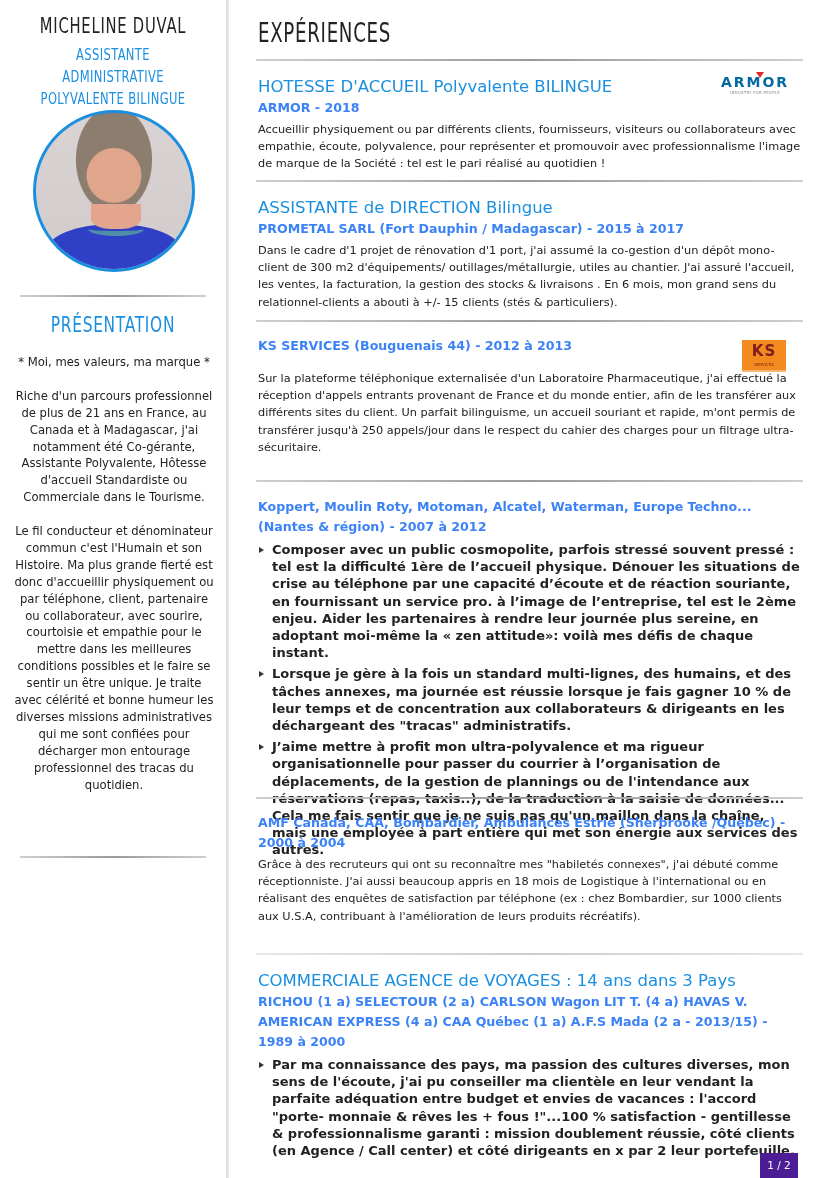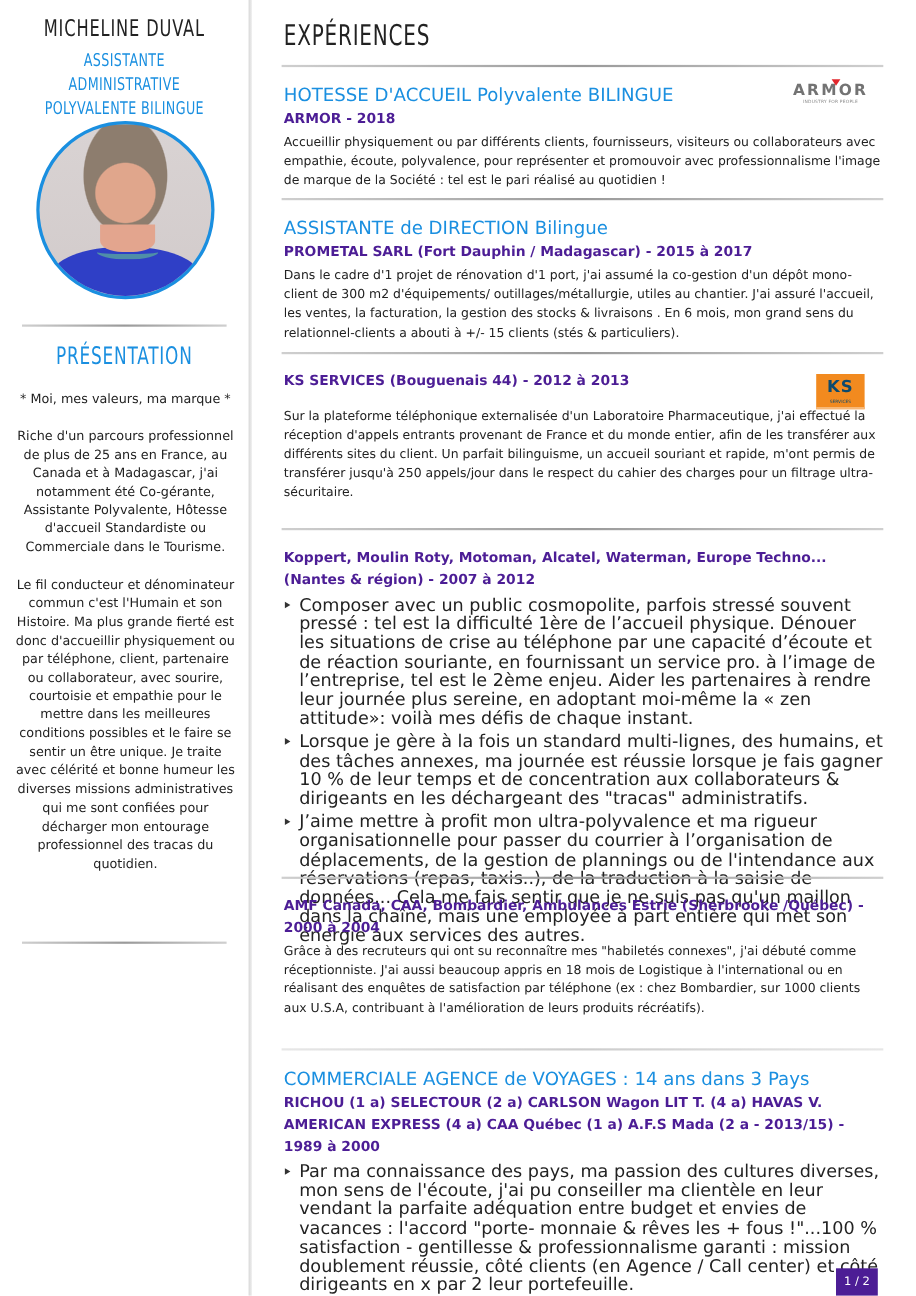--- a/index.html
+++ b/index.html
@@ -65,45 +65,45 @@
     .main-head {
       position: absolute; left: 258px; top: 18px;
       font-size: 26px; color: #222; letter-spacing: 1px;
       transform: scaleX(0.7); transform-origin: left;
     }
     .job { position: absolute; left: 258px; width: 545px; }
     .job-h {
       font-size: 16.5px; line-height: 22px; color: #1a8fe0; font-weight: normal;
     }
     .job-c {
-      font-size: 12.6px; line-height: 20px; color: #4c1d95; font-weight: bold; margin-top: 0px;
+      font-size: 12.6px; line-height: 20px; color: #3b82f6; font-weight: bold; margin-top: 0px;
     }
     .job-d {
       font-size: 11.3px; line-height: 17.2px; color: #222; margin-top: 3px;
     }
     .bullets { list-style: none; margin-top: 4px; }
-    .bullets li { position: relative; padding-left: 14px; font-size: 16px; line-height: 17.2px; margin-bottom: 4px; }
+    .bullets li { position: relative; padding-left: 14px; font-size: 13px; line-height: 17.2px; margin-bottom: 4px; font-weight: bold; }
     .bullets li::before {
       content: ""; position: absolute; left: 1px; top: 6px;
       border-left: 5px solid #333; border-top: 3.5px solid transparent; border-bottom: 3.5px solid transparent;
     }
     .logo-armor {
       position: absolute; left: 710px; top: 74px; width: 90px; height: 30px; text-align: center;
     }
     .logo-armor .word {
-      font-size: 14px; font-weight: bold; color: #737373; letter-spacing: 2px; display: block;
+      font-size: 14px; font-weight: bold; color: #0369a1; letter-spacing: 2px; display: block;
     }
     .logo-armor .tag { font-size: 4px; color: #888; display: block; letter-spacing: 0.2px; }
     .logo-armor .tri {
       position: absolute; left: 46px; top: -2px;
       border-top: 6px solid #e2262c; border-left: 4px solid transparent; border-right: 4px solid transparent;
     }
     .logo-ks {
       position: absolute; left: 742px; top: 340px; width: 44px; height: 32px;
-      background: #f28a1f; text-align: center; color: #0c4a6e; border-bottom: 2px solid #f7b776;
+      background: #f28a1f; text-align: center; color: #7f1d1d; border-bottom: 2px solid #f7b776;
     }
     .logo-ks .ks { font-size: 15px; font-weight: bold; line-height: 22px; display: block; letter-spacing: 1px; }
     .logo-ks .svc { font-size: 4px; line-height: 6px; display: block; }
     .page-num {
       position: absolute; left: 760px; top: 1153px; width: 38px; height: 25px;
       background: #4c1d95; color: #fff; font-size: 10.5px; text-align: center; line-height: 25px;
     }
   </style>
 </head>
 <body>
@@ -116,21 +116,21 @@
   </div>
   <div class="photo">
     <div class="shirt"></div>
     <div class="neck"></div>
     <div class="necklace"></div>
   </div>
   <div class="divider" style="left:20px; top:295px; width:186px;"></div>
   <div class="section-head-side">PRÉSENTATION</div>
   <div class="presentation-text">
     <p>* Moi, mes valeurs, ma marque *</p>
-    <p>Riche d'un parcours professionnel de plus de 25 ans en France, au Canada et à Madagascar, j'ai notamment été Co-gérante, Assistante Polyvalente, Hôtesse d'accueil Standardiste ou Commerciale dans le Tourisme.</p>
+    <p>Riche d'un parcours professionnel de plus de 21 ans en France, au Canada et à Madagascar, j'ai notamment été Co-gérante, Assistante Polyvalente, Hôtesse d'accueil Standardiste ou Commerciale dans le Tourisme.</p>
     <p>Le fil conducteur et dénominateur commun c'est l'Humain et son Histoire. Ma plus grande fierté est donc d'accueillir physiquement ou par téléphone, client, partenaire ou collaborateur, avec sourire, courtoisie et empathie pour le mettre dans les meilleures conditions possibles et le faire se sentir un être unique. Je traite avec célérité et bonne humeur les diverses missions administratives qui me sont confiées pour décharger mon entourage professionnel des tracas du quotidien.</p>
   </div>
   <div class="divider" style="left:20px; top:856px; width:186px;"></div>
 </div>
 <div class="sidebar-border"></div>
 
 <div class="main-head">EXPÉRIENCES</div>
 <div class="divider" style="left:256px; top:59px; width:547px;"></div>
 
 <div class="job" style="top:76px;">

